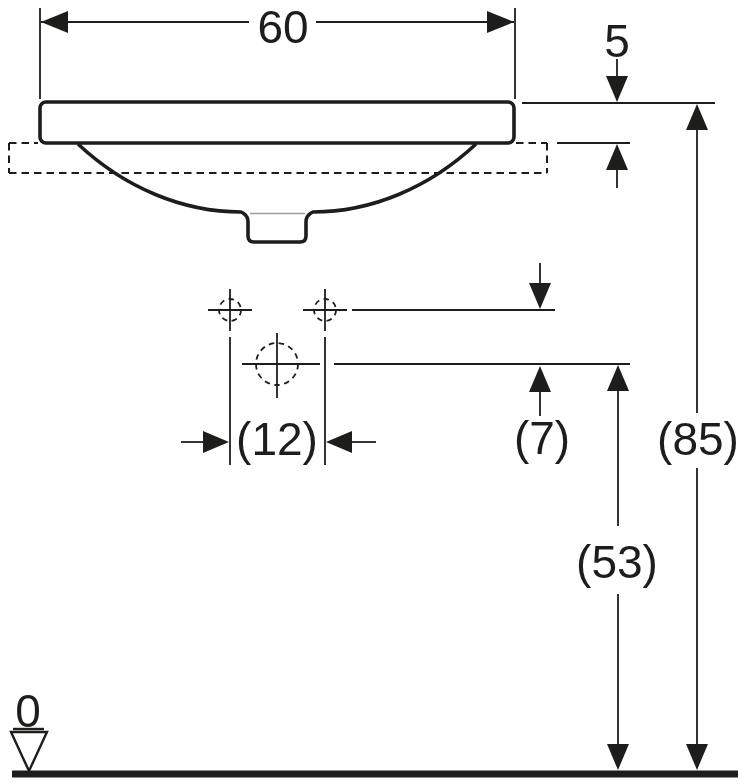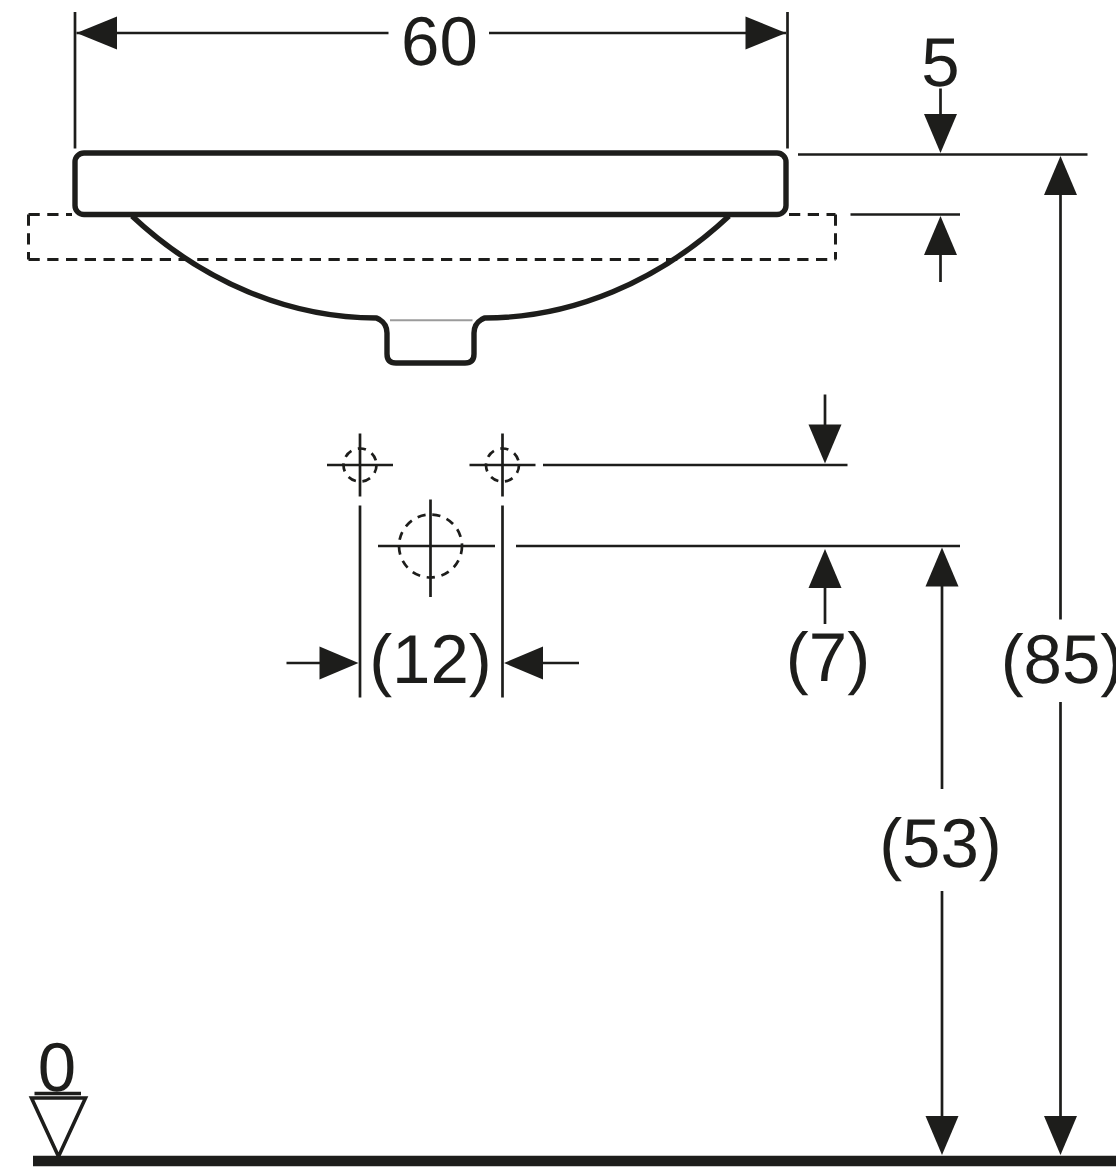--- a/index.html
+++ b/index.html
@@ -8,21 +8,20 @@
     background: #ffffff;
     width: 744px;
     height: 784px;
     overflow: hidden;
   }
   .stage {
     position: relative;
     width: 621px;
     height: 784px;
     background: #ffffff;
-    margin-left: 10px;
   }
   svg { display: block; }
   svg text {
     font-family: "Liberation Sans", "DejaVu Sans", sans-serif;
     font-size: 46px;
     fill: #1d1d1b;
     text-anchor: middle;
   }
   .thin   { stroke: #1d1d1b; stroke-width: 1.8; fill: none; }
   .thick  { stroke: #1d1d1b; stroke-width: 3.6; fill: none; stroke-linejoin: round; }

